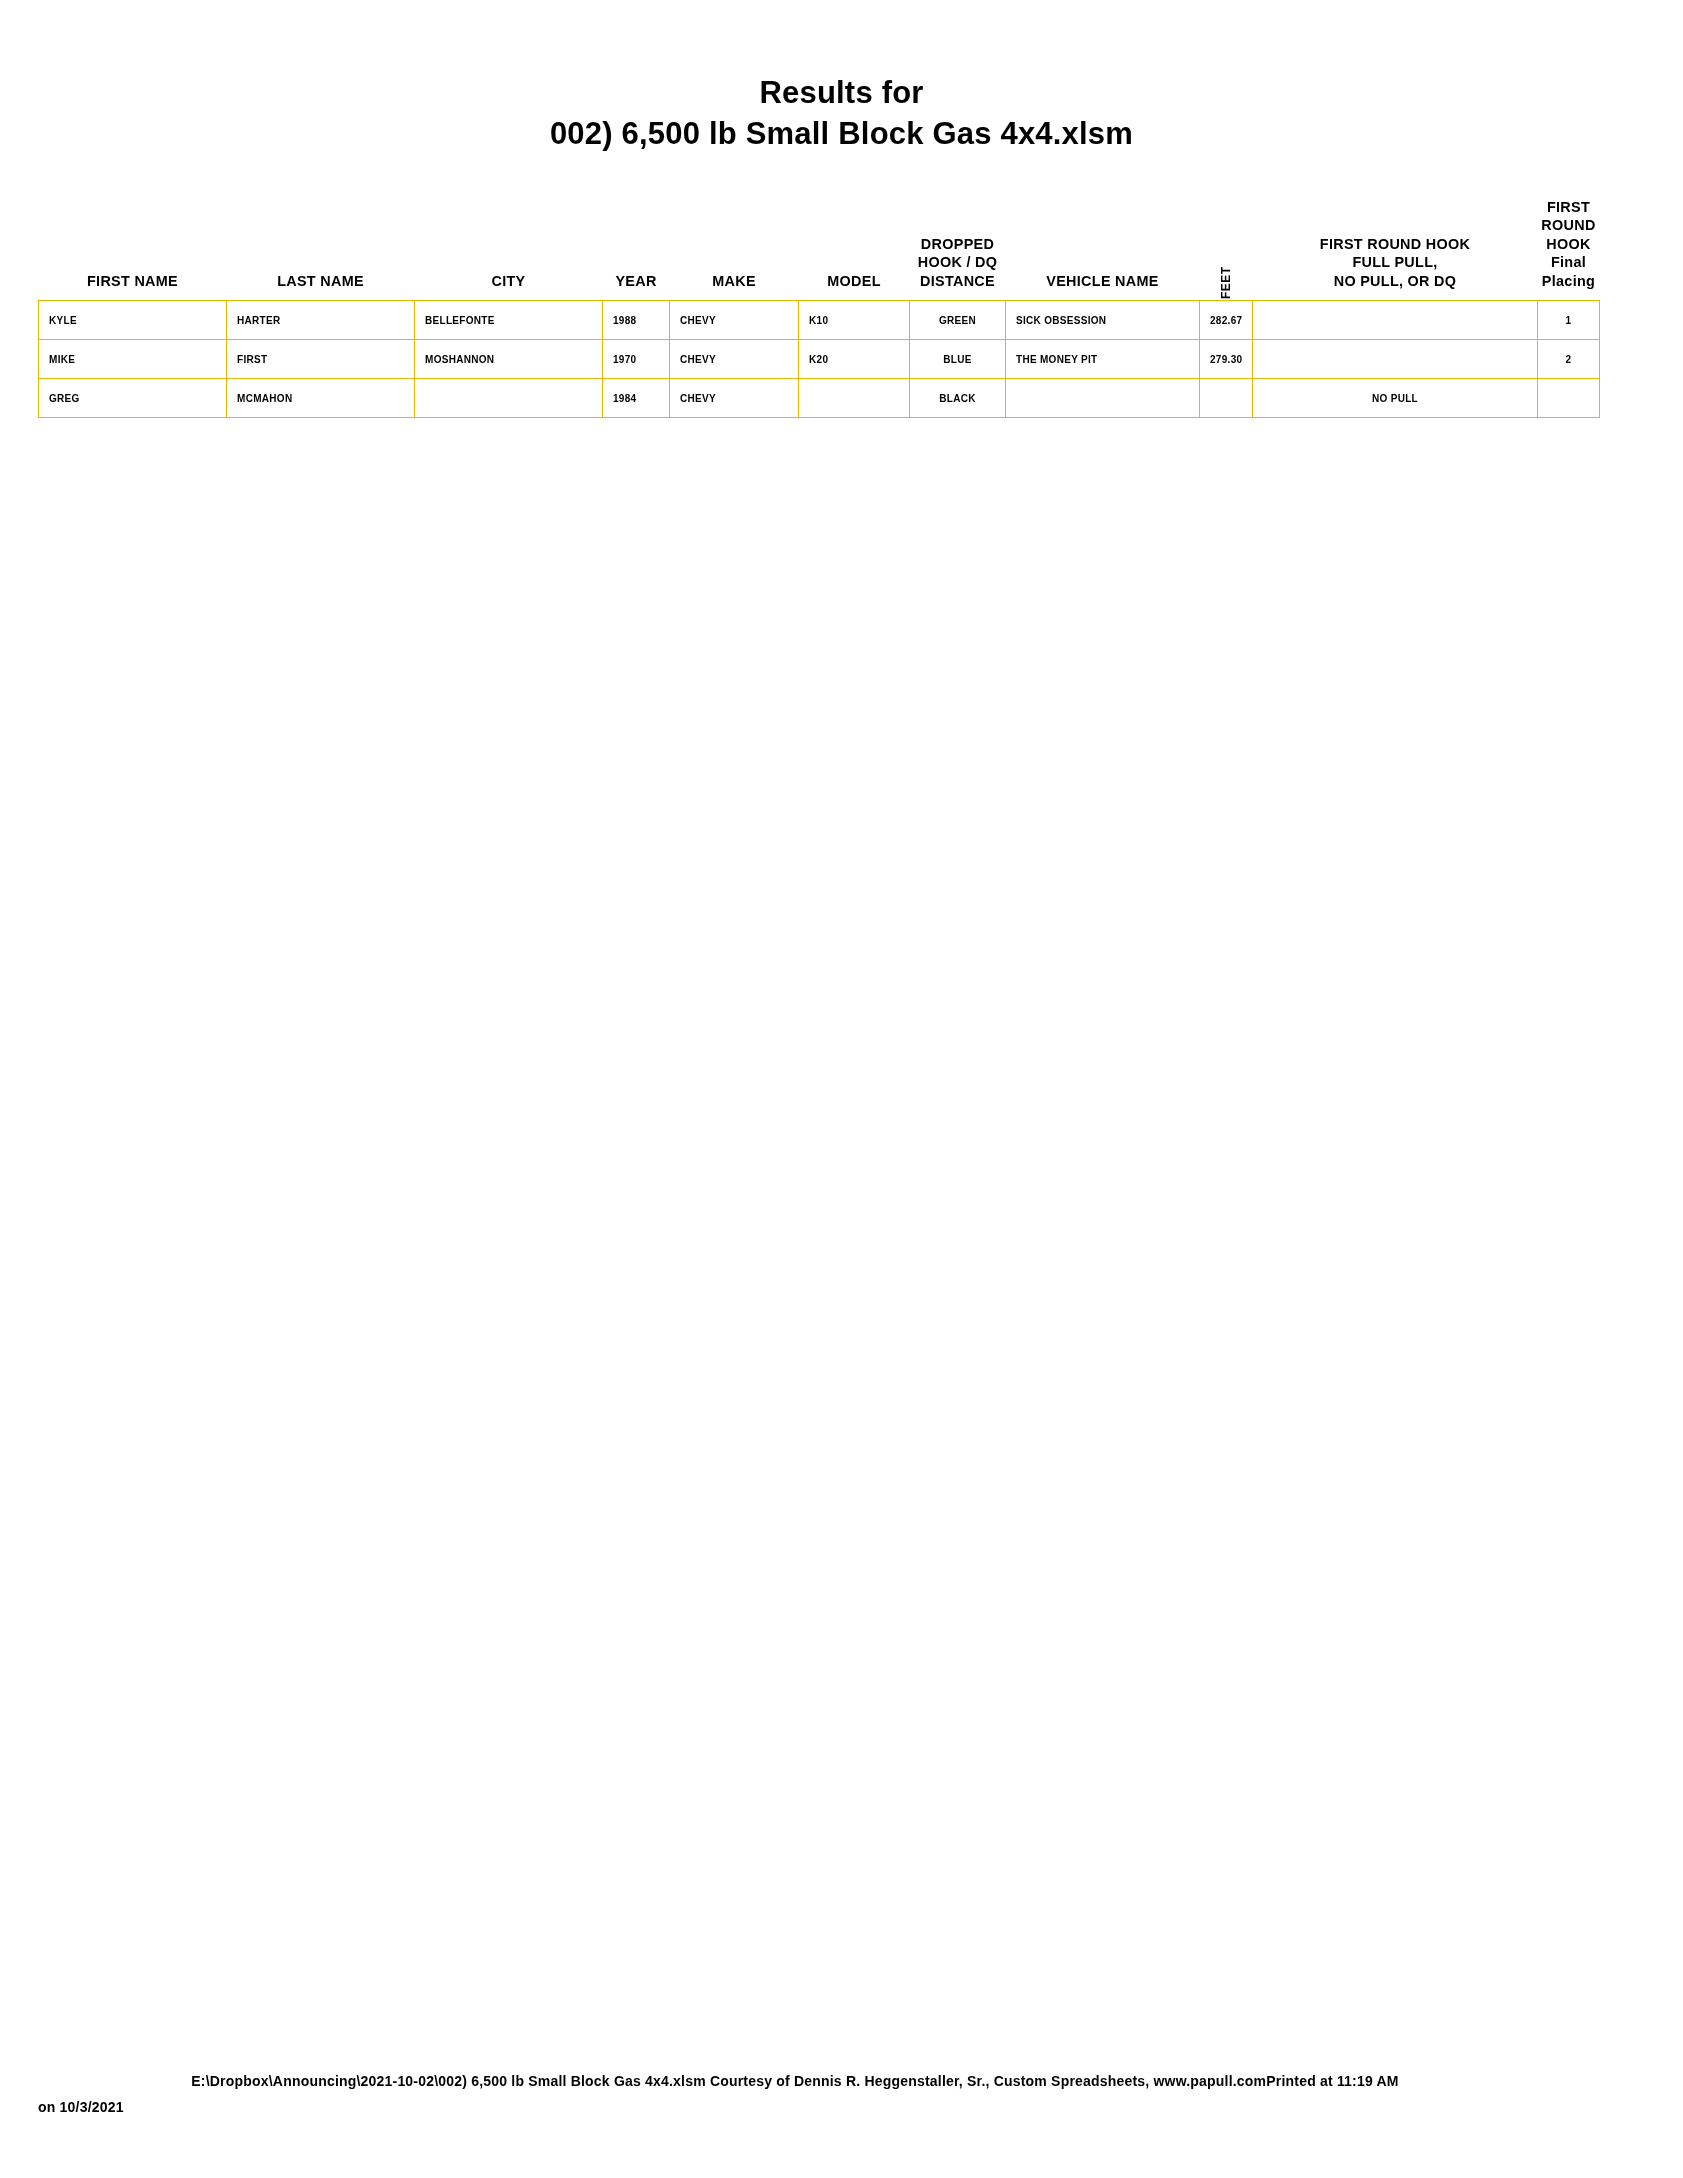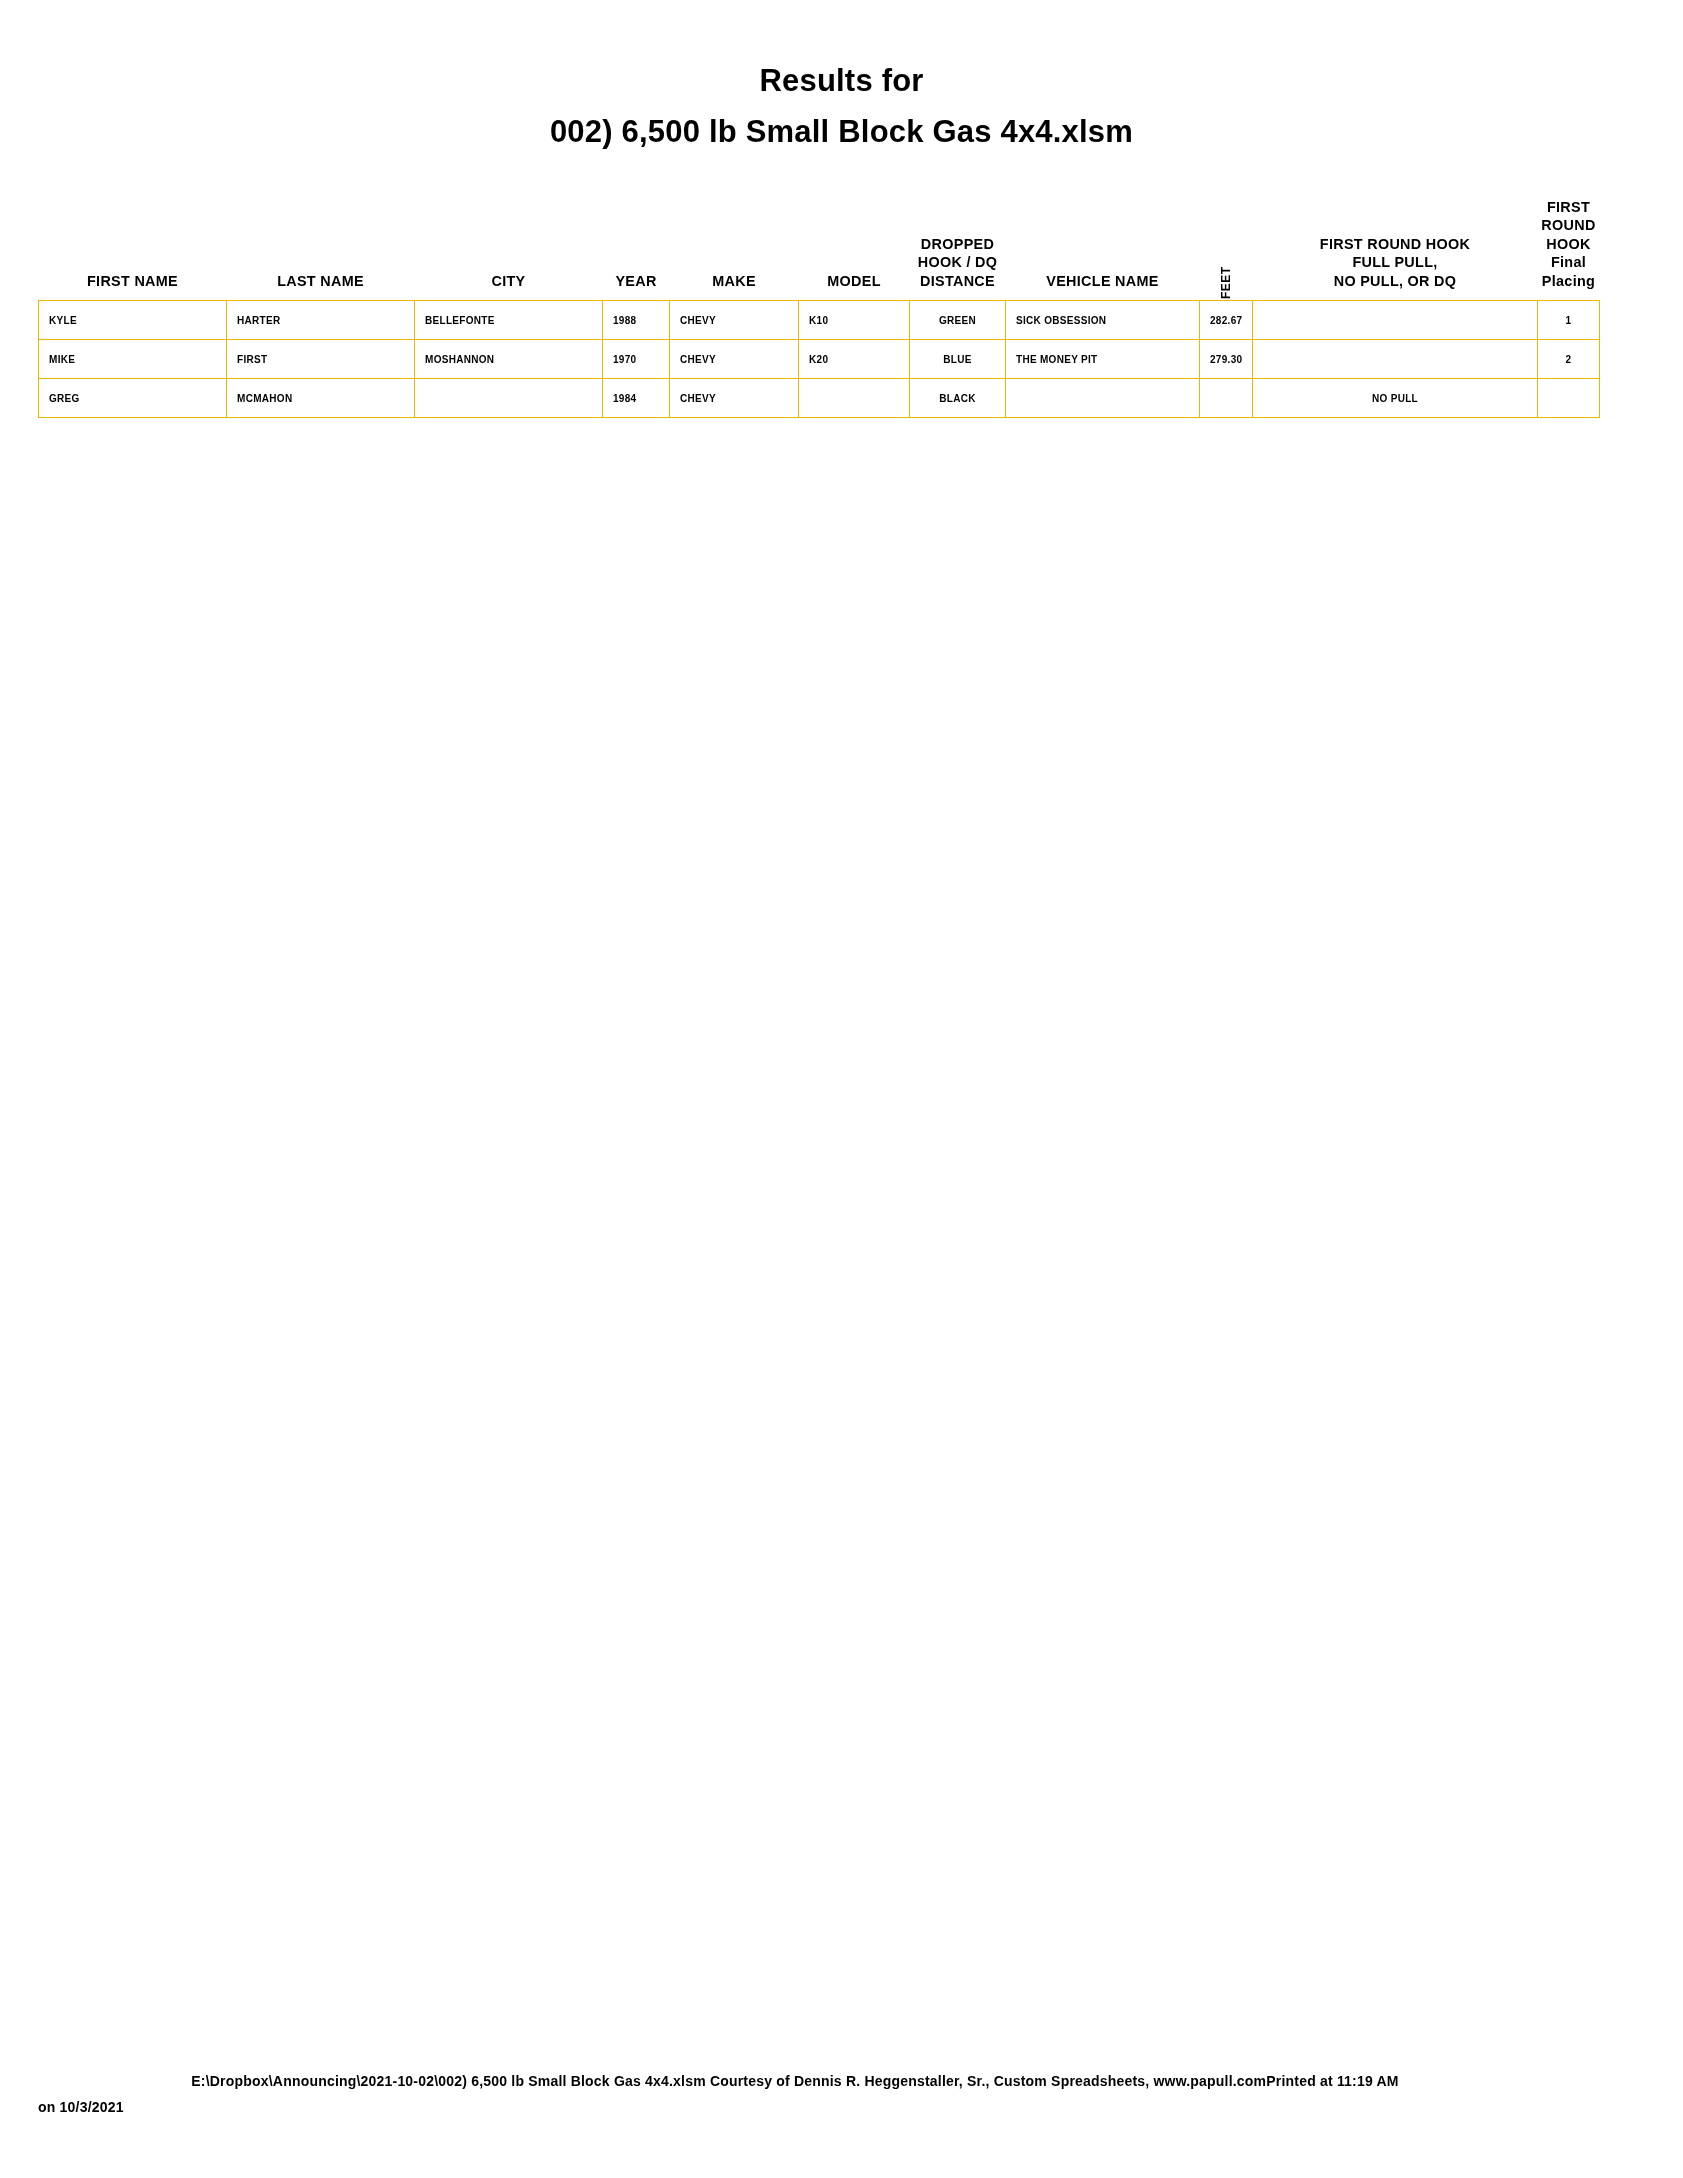--- a/index.html
+++ b/index.html
@@ -13,38 +13,37 @@
     font-family: "Liberation Sans", sans-serif;
     color: #000000;
     position: relative;
     overflow: hidden;
   }
   .page {
     position: relative;
     width: 1683px;
     height: 2178px;
     box-sizing: border-box;
-    padding: 4px;
+    padding: 16px;
   }
   .title-block {
     text-align: center;
     padding-top: 57px;
   }
   .title-line1 {
     font-size: 31px;
     font-weight: bold;
     letter-spacing: 0.2px;
     line-height: 1.32;
   }
   .title-line2 {
     font-size: 31px;
     font-weight: bold;
     letter-spacing: 0.2px;
     line-height: 1.32;
-    margin-top: 10px;
   }
 
   .table-wrap {
     position: absolute;
     left: 38px;
     top: 194px;
     width: 1562px;
   }
 
   table.results {

